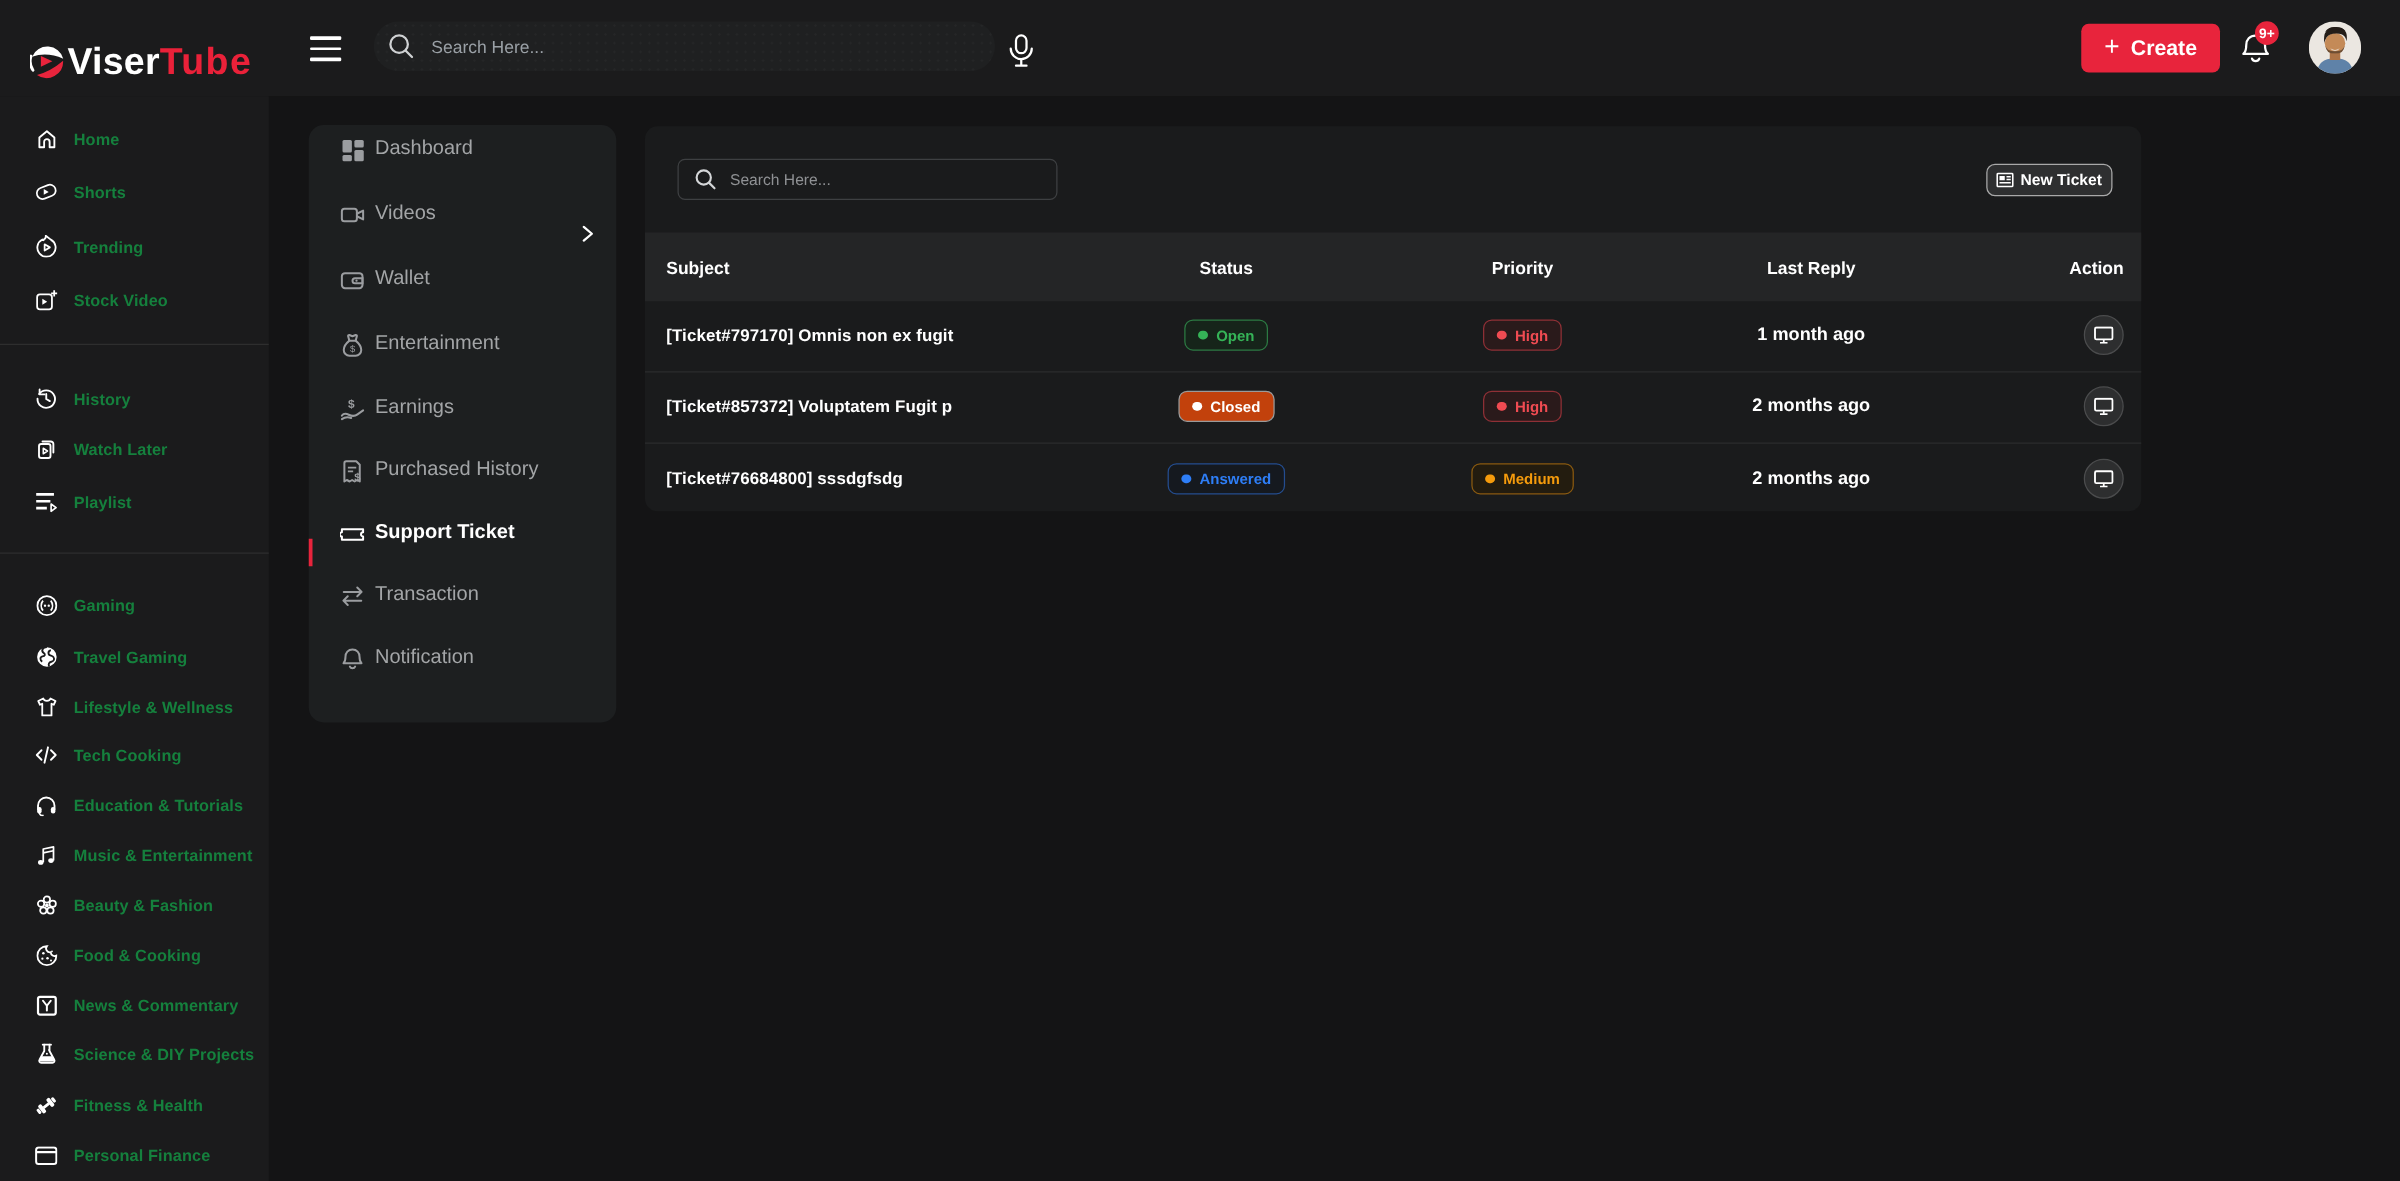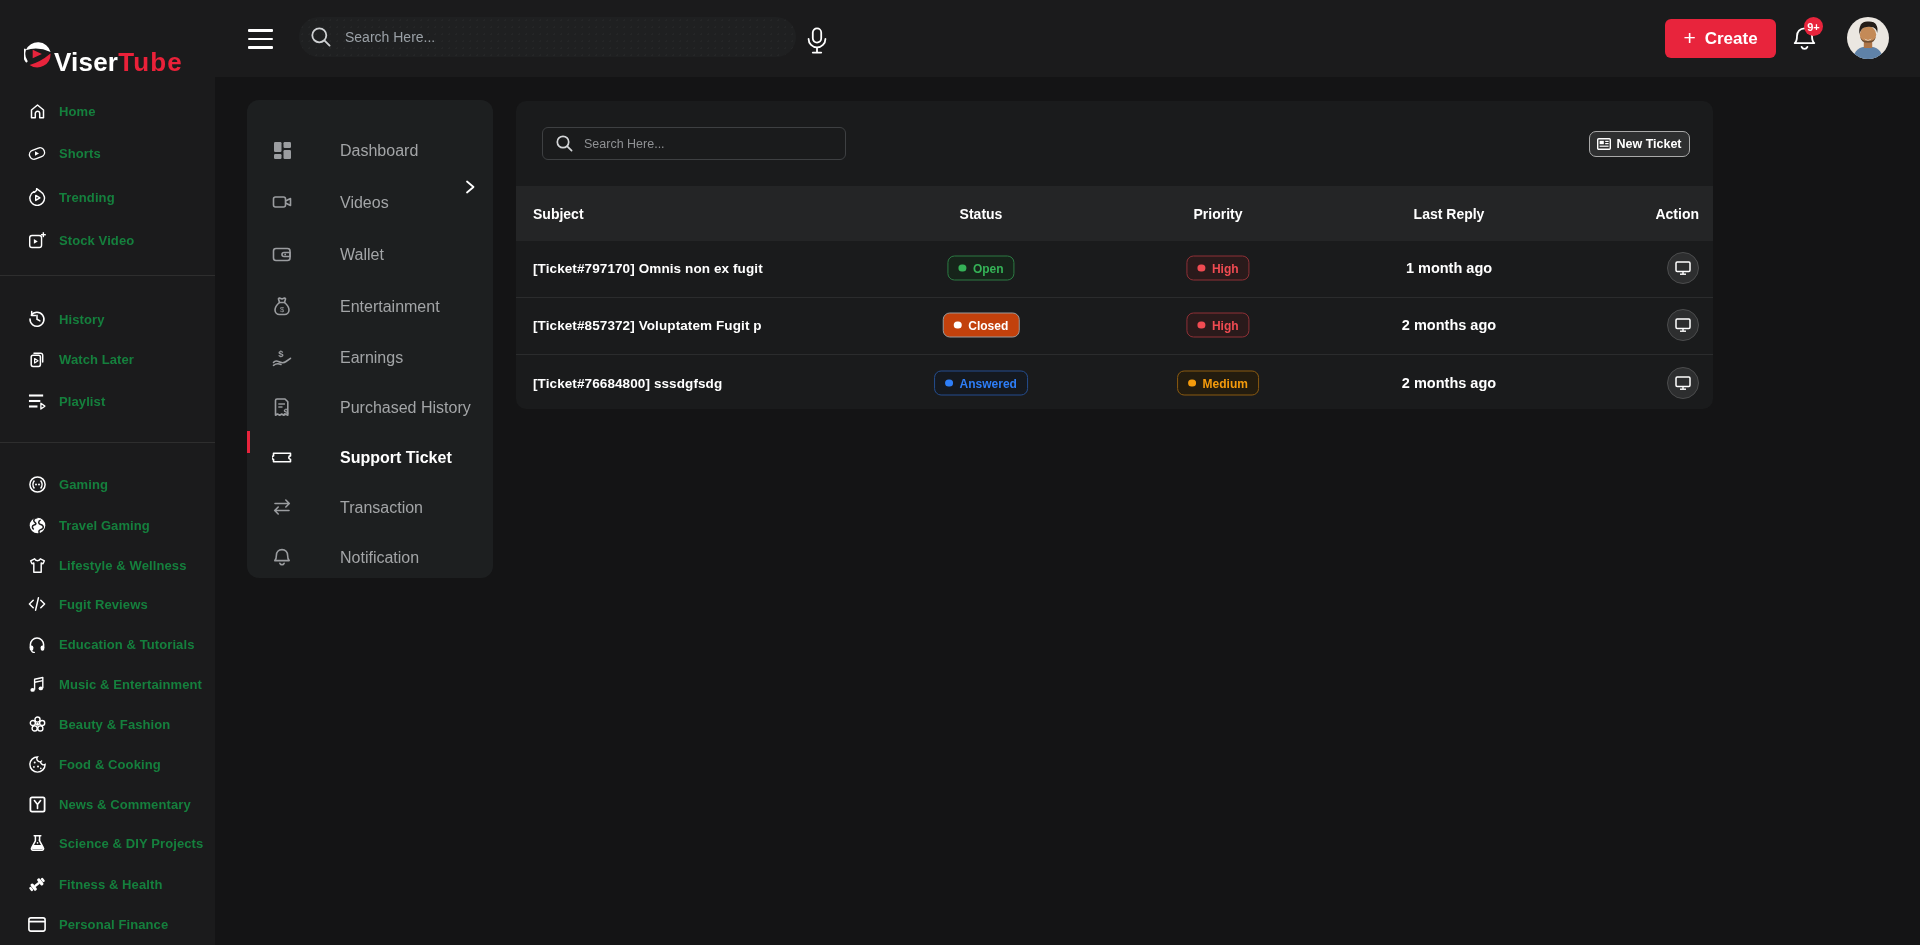--- a/index.html
+++ b/index.html
@@ -1,41 +1,41 @@
 <!DOCTYPE html>
 <html><head>
 <meta charset="utf-8">
 <style>
   * { margin:0; padding:0; box-sizing:border-box; }
   html,body { width:1920px; height:945px; overflow:hidden; background:#141415; font-family:"Liberation Sans", sans-serif; }
   .abs { position:absolute; }
   .topbar { position:absolute; left:0; top:0; width:1920px; height:77px; background:#1b1b1c; }
   .logo { position:absolute; left:24px; top:30px; display:flex; align-items:center; }
-  .logo-text { font-size:26px; font-weight:700; color:#fff; letter-spacing:0.2px; margin-left:3px; margin-top:17px; }
+  .logo-text { font-size:30px; font-weight:700; color:#fff; letter-spacing:0.2px; margin-left:3px; margin-top:3px; }
   .logo-text .red { color:#ea2139; letter-spacing:1.1px; }
   .burger { position:absolute; left:248px; top:29px; width:25px; }
   .burger div { height:2.5px; background:#fff; margin-bottom:6px; border-radius:1px; }
   .searchpill { position:absolute; left:299px; top:17px; width:497px; height:40px; border-radius:20px;
      background:#1f2021;
      background-image: radial-gradient(rgba(255,255,255,0.028) 1px, transparent 1px);
      background-size:7px 7px; display:flex; align-items:center; }
   .searchpill .ph { color:#9aa0a6; font-size:14px; margin-left:14px; }
   .createbtn { position:absolute; left:1665px; top:19px; width:111px; height:39px; background:#e8243c; border-radius:6px;
      color:#fff; font-size:17px; font-weight:700; display:flex; align-items:center; justify-content:center; gap:9px; }
   .bellbadge { position:absolute; left:1804px; top:17px; width:19px; height:19px; border-radius:50%; background:#e8243c;
      color:#fff; font-size:11px; font-weight:700; display:flex; align-items:center; justify-content:center; }
   .avatar { position:absolute; left:1847px; top:17px; width:42px; height:42px; border-radius:50%; overflow:hidden; }
   .sidebar { position:absolute; left:0; top:77px; width:215px; height:868px; background:#1b1b1c; }
   .snav { position:absolute; left:0; width:215px; display:flex; align-items:center; color:#15803d; }
   .snav .ic { width:18px; height:18px; margin-left:28px; flex:none; display:flex; align-items:center; justify-content:center; }
   .snav .tx { margin-left:13px; font-size:13px; font-weight:700; white-space:nowrap; letter-spacing:0.1px; }
   .sdiv { position:absolute; left:0; width:215px; height:1px; background:#2e2e2e; }
   .content { position:absolute; left:215px; top:77px; width:1705px; height:868px; background:#141415; }
   .menucard { position:absolute; left:247px; top:100px; width:246px; height:478px; background:#1d1f20; border-radius:12px; }
-  .mitem { position:absolute; width:246px; height:50px; display:flex; align-items:flex-end; color:#a3a5a7;gap:40px; }
+  .mitem { position:absolute; width:246px; height:50px; display:flex; align-items:flex-start; color:#a3a5a7; }
   .mitem .ic { width:20px; height:20px; margin-left:25px; flex:none; display:flex; align-items:center; justify-content:center; }
   .mitem .tx { margin-left:8px; font-size:16px; }
   .mitem.active { color:#fff; }
   .mitem.active .tx { font-weight:700; }
   .redbar { position:absolute; left:247px; top:431px; width:3px; height:22px; background:#e8243c; }
   .chev { position:absolute; left:463px; top:178px; }
   .panel { position:absolute; left:516px; top:101px; width:1197px; height:308px; background:#1a1b1c; border-radius:10px; }
   .psearch { position:absolute; left:542px; top:127px; width:304px; height:33px; border:1px solid #3e4042; border-radius:6px;
      display:flex; align-items:center; }
   .psearch .ph { color:#8f9194; font-size:12.5px; margin-left:11px; }
@@ -210,21 +210,21 @@
       </svg>
     </div>
     <div class="tx">Lifestyle &amp; Wellness</div>
   </div>
 <div class="snav" style="top:584px;height:40px">
     <div class="ic">
       <svg width="19" height="16" viewBox="0 0 19 16">
         <path d="M5.5 4 L1.5 8 L5.5 12 M13.5 4 L17.5 8 L13.5 12 M11 1.5 L8 14.5" fill="none" stroke="#fff" stroke-width="1.6" stroke-linecap="round" stroke-linejoin="round"></path>
       </svg>
     </div>
-    <div class="tx">Fugit Reviews</div>
+    <div class="tx">Tech Cooking</div>
   </div>
 <div class="snav" style="top:624px;height:40px">
     <div class="ic">
       <svg width="18" height="17" viewBox="0 0 18 17">
         <path d="M2.4 11 V8.6 a6.6 6.6 0 0 1 13.2 0 V11" fill="none" stroke="#fff" stroke-width="1.5" stroke-linecap="round"></path>
         <rect x="1.7" y="9.6" width="3.6" height="5.2" rx="1.7" fill="#fff"></rect>
         <rect x="12.7" y="9.6" width="3.6" height="5.2" rx="1.7" fill="#fff"></rect>
         <path d="M3.5 14.8 a2.8 2.8 0 0 0 2.8 1.6" fill="none" stroke="#fff" stroke-width="1.4" stroke-linecap="round"></path>
       </svg>
     </div>

